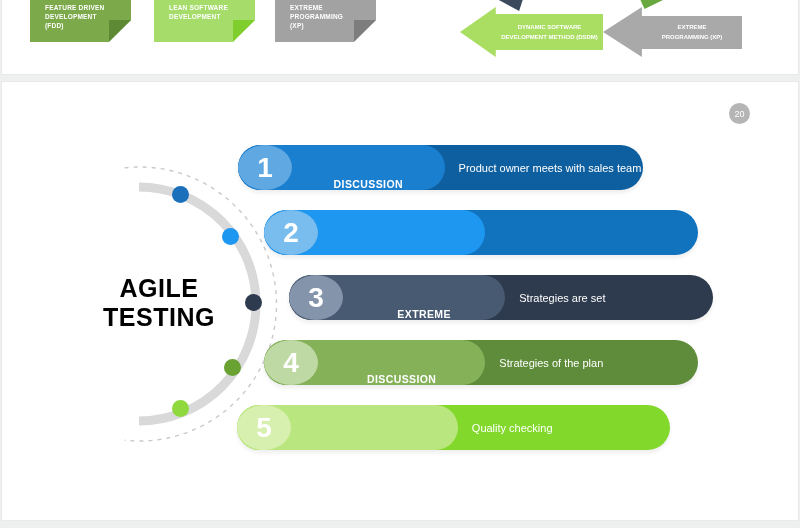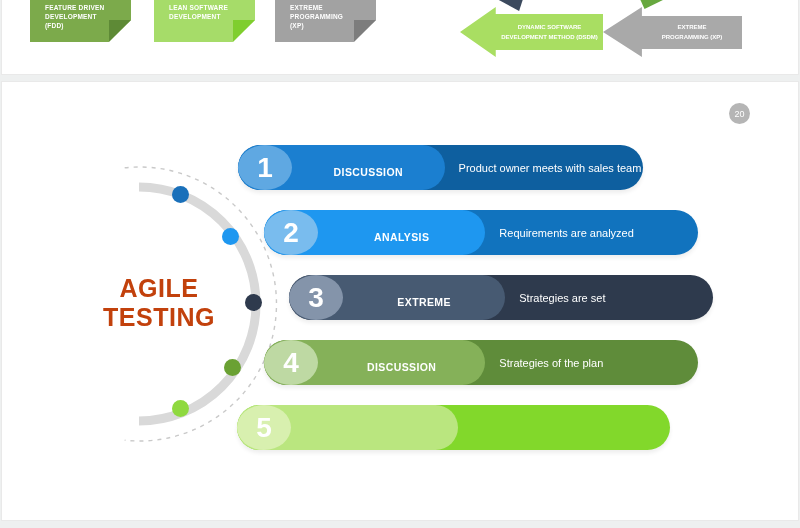--- a/index.html
+++ b/index.html
@@ -75,21 +75,21 @@
   #row-2{left:287px;top:193px;width:424px;}
   #row-3{left:262px;top:258px;width:434px;}
   #row-4{left:235px;top:323px;width:433px;}
   .row .mid{position:absolute;left:0;top:0;bottom:0;width:51%;border-radius:23px;background:var(--mid);}
   .row .circle{position:absolute;left:0;top:0;width:54px;height:45px;border-radius:50%;background:var(--light);}
   .row .num{
     position:absolute;left:0;top:0;width:54px;height:45px;display:flex;align-items:center;
     justify-content:center;font-size:28px;font-weight:bold;color:#fff;
   }
   .row .label{
-    position:absolute;left:54px;top:0;height:54px;width:calc(51% - 54px);display:flex;
+    position:absolute;left:54px;top:12px;height:54px;width:calc(51% - 54px);display:flex;
     align-items:center;justify-content:center;font-size:10.5px;font-weight:bold;
     letter-spacing:.4px;color:#fff;white-space:nowrap;
   }
   .row .desc{
     position:absolute;left:calc(51% + 14px);top:0;height:45px;display:flex;align-items:center;
     font-size:11px;color:#fff;white-space:nowrap;
   }
 </style>
 </head>
 <body>
@@ -156,39 +156,37 @@
     <path d="M 137 105 A 117 117 0 0 1 137 339" fill="none" stroke="#d9d9d9" stroke-width="9"></path>
     <path d="M 122.7 85.8 A 137 137 0 1 1 122.7 358.2" fill="none" stroke="#c9c9c9" stroke-width="1.4" stroke-dasharray="4 5"></path>
   </svg>
 
   <span class="arc-dot" id="dot-0" style="background: rgb(26, 112, 186);"></span>
   <span class="arc-dot" id="dot-1" style="background: rgb(30, 151, 240);"></span>
   <span class="arc-dot" id="dot-2" style="background: rgb(46, 58, 77);"></span>
   <span class="arc-dot" id="dot-3" style="background: rgb(106, 161, 51);"></span>
   <span class="arc-dot" id="dot-4" style="background: rgb(143, 217, 63);"></span>
 
-  <div id="agile-title" style="color: #c2410c;">
+  <div id="agile-title" style="color: #000000;">
     <div>AGILE</div>
     <div>TESTING</div>
   </div>
 
   <div class="row" id="row-0" style="--base: #0e5f9f; --mid: #1b7fd0; --light: #5fa8e2;">
     <div class="mid"></div>
     <div class="circle"></div>
     <span class="num">1</span>
     <span class="label">DISCUSSION</span>
     <span class="desc">Product owner meets with sales team</span>
   </div>
 
   <div class="row" id="row-1" style="--base: #1173be; --mid: #1e97f0; --light: #79bcee;">
     <div class="mid"></div>
     <div class="circle"></div>
     <span class="num">2</span>
-    <span class="label">ANALYSIS</span>
-    <span class="desc">Requirements are analyzed</span>
   </div>
 
   <div class="row" id="row-2" style="--base: #2e3a4d; --mid: #475a72; --light: #8494aa;">
     <div class="mid"></div>
     <div class="circle"></div>
     <span class="num">3</span>
     <span class="label">EXTREME</span>
     <span class="desc">Strategies are set</span>
   </div>
 
@@ -197,14 +195,15 @@
     <div class="circle"></div>
     <span class="num">4</span>
     <span class="label">DISCUSSION</span>
     <span class="desc">Strategies of the plan</span>
   </div>
 
   <div class="row" id="row-4" style="--base: #82d82b; --mid: #bae67f; --light: #d8f0af;">
     <div class="mid"></div>
     <div class="circle"></div>
     <span class="num">5</span>
+    <span class="desc">Quality checking</span>
   </div>
 </div>
 
 </body></html>

